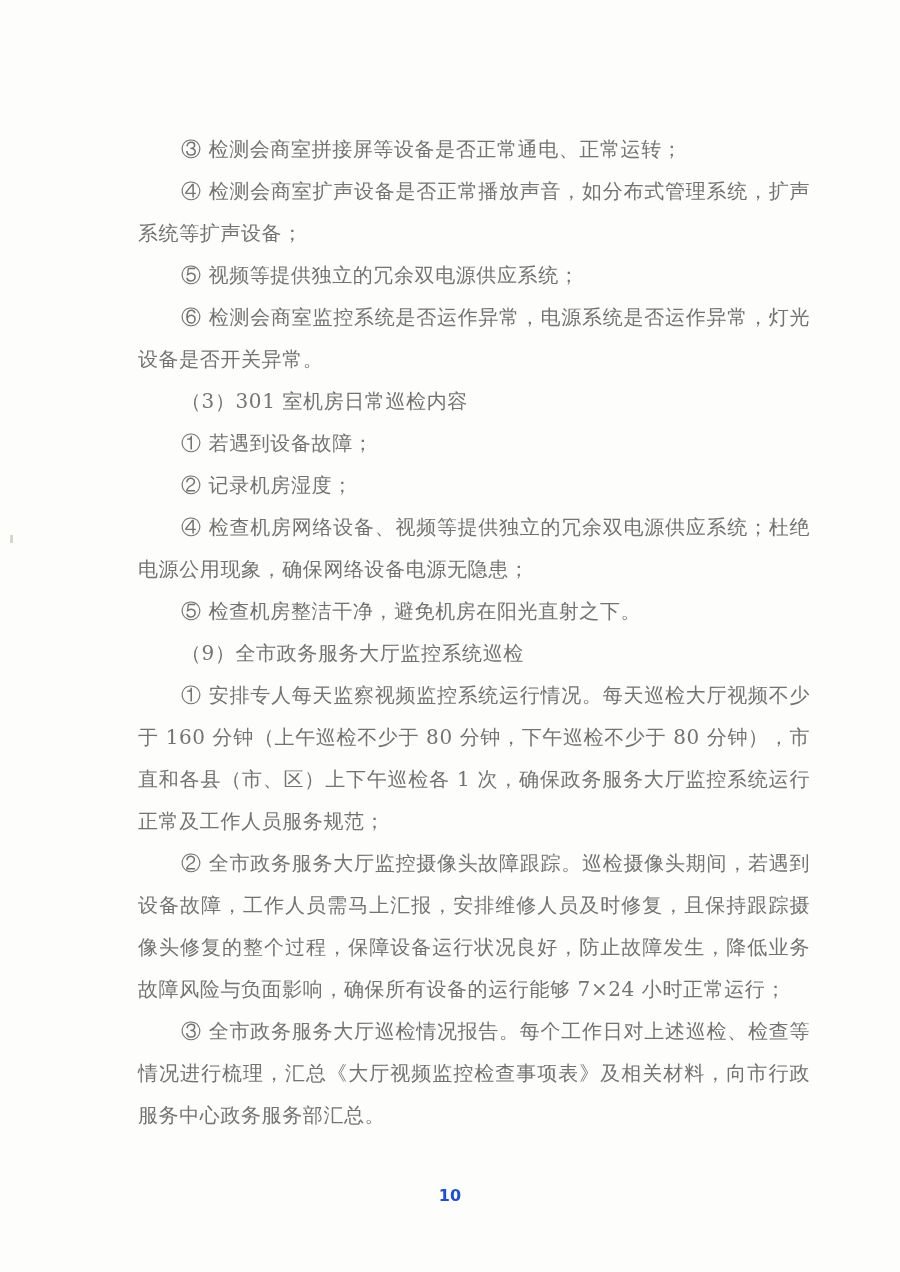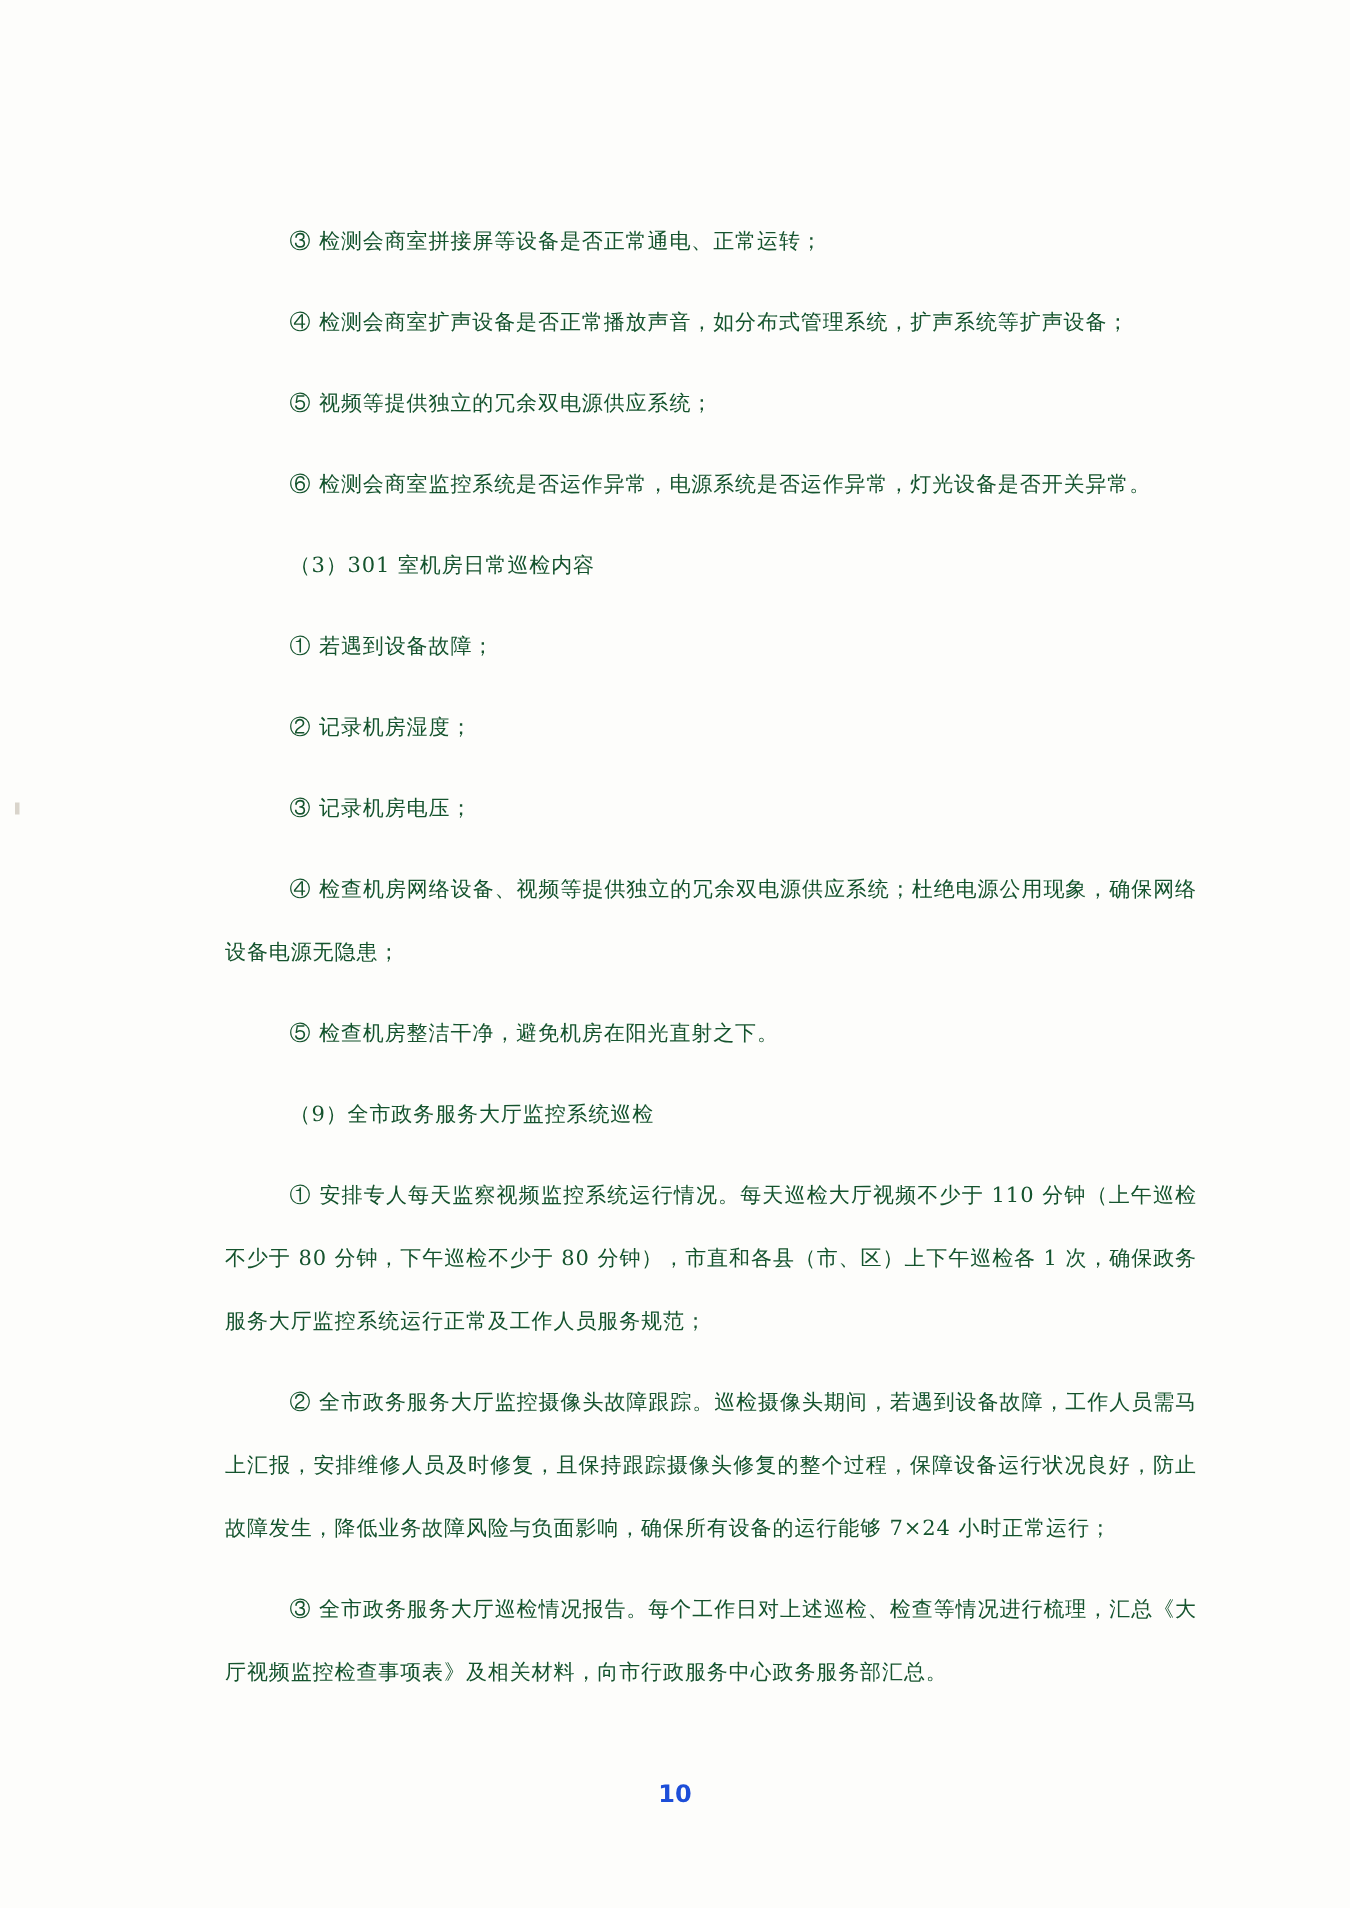--- a/index.html
+++ b/index.html
@@ -23,27 +23,27 @@
     height: 1272px;
     background: #fdfdfb;
   }
   .content {
     position: absolute;
     left: 138px;
     top: 128px;
     width: 672px;
   }
   .para {
-    font-size: 14px;
+    font-size: 20px;
     line-height: 42px;
     letter-spacing: 0.6px;
     text-align: justify;
     text-justify: inter-ideograph;
-    margin: 12px;
-    color: #14532d;
+    margin: 0;
+    color: #737373;
   }
   .indent {
     text-indent: 43px;
   }
   .page-number {
     position: absolute;
     left: 0;
     top: 1186px;
     width: 900px;
     text-align: center;
@@ -68,23 +68,22 @@
   <div class="speck" style="left:10px; top:535px;"></div>
 
   <div class="content">
     <p class="para indent">③ 检测会商室拼接屏等设备是否正常通电、正常运转；</p>
     <p class="para indent">④ 检测会商室扩声设备是否正常播放声音，如分布式管理系统，扩声系统等扩声设备；</p>
     <p class="para indent">⑤ 视频等提供独立的冗余双电源供应系统；</p>
     <p class="para indent">⑥ 检测会商室监控系统是否运作异常，电源系统是否运作异常，灯光设备是否开关异常。</p>
     <p class="para indent">（3）301 室机房日常巡检内容</p>
     <p class="para indent">① 若遇到设备故障；</p>
     <p class="para indent">② 记录机房湿度；</p>
-    <p class="para indent">③ 记录机房电压；</p>
     <p class="para indent">④ 检查机房网络设备、视频等提供独立的冗余双电源供应系统；杜绝电源公用现象，确保网络设备电源无隐患；</p>
     <p class="para indent">⑤ 检查机房整洁干净，避免机房在阳光直射之下。</p>
     <p class="para indent">（9）全市政务服务大厅监控系统巡检</p>
-    <p class="para indent">① 安排专人每天监察视频监控系统运行情况。每天巡检大厅视频不少于 110 分钟（上午巡检不少于 80 分钟，下午巡检不少于 80 分钟），市直和各县（市、区）上下午巡检各 1 次，确保政务服务大厅监控系统运行正常及工作人员服务规范；</p>
+    <p class="para indent">① 安排专人每天监察视频监控系统运行情况。每天巡检大厅视频不少于 160 分钟（上午巡检不少于 80 分钟，下午巡检不少于 80 分钟），市直和各县（市、区）上下午巡检各 1 次，确保政务服务大厅监控系统运行正常及工作人员服务规范；</p>
     <p class="para indent">② 全市政务服务大厅监控摄像头故障跟踪。巡检摄像头期间，若遇到设备故障，工作人员需马上汇报，安排维修人员及时修复，且保持跟踪摄像头修复的整个过程，保障设备运行状况良好，防止故障发生，降低业务故障风险与负面影响，确保所有设备的运行能够 7×24 小时正常运行；</p>
     <p class="para indent">③ 全市政务服务大厅巡检情况报告。每个工作日对上述巡检、检查等情况进行梳理，汇总《大厅视频监控检查事项表》及相关材料，向市行政服务中心政务服务部汇总。</p>
   </div>
 
   <div class="page-number">10</div>
 </div>
 
 </body></html>

